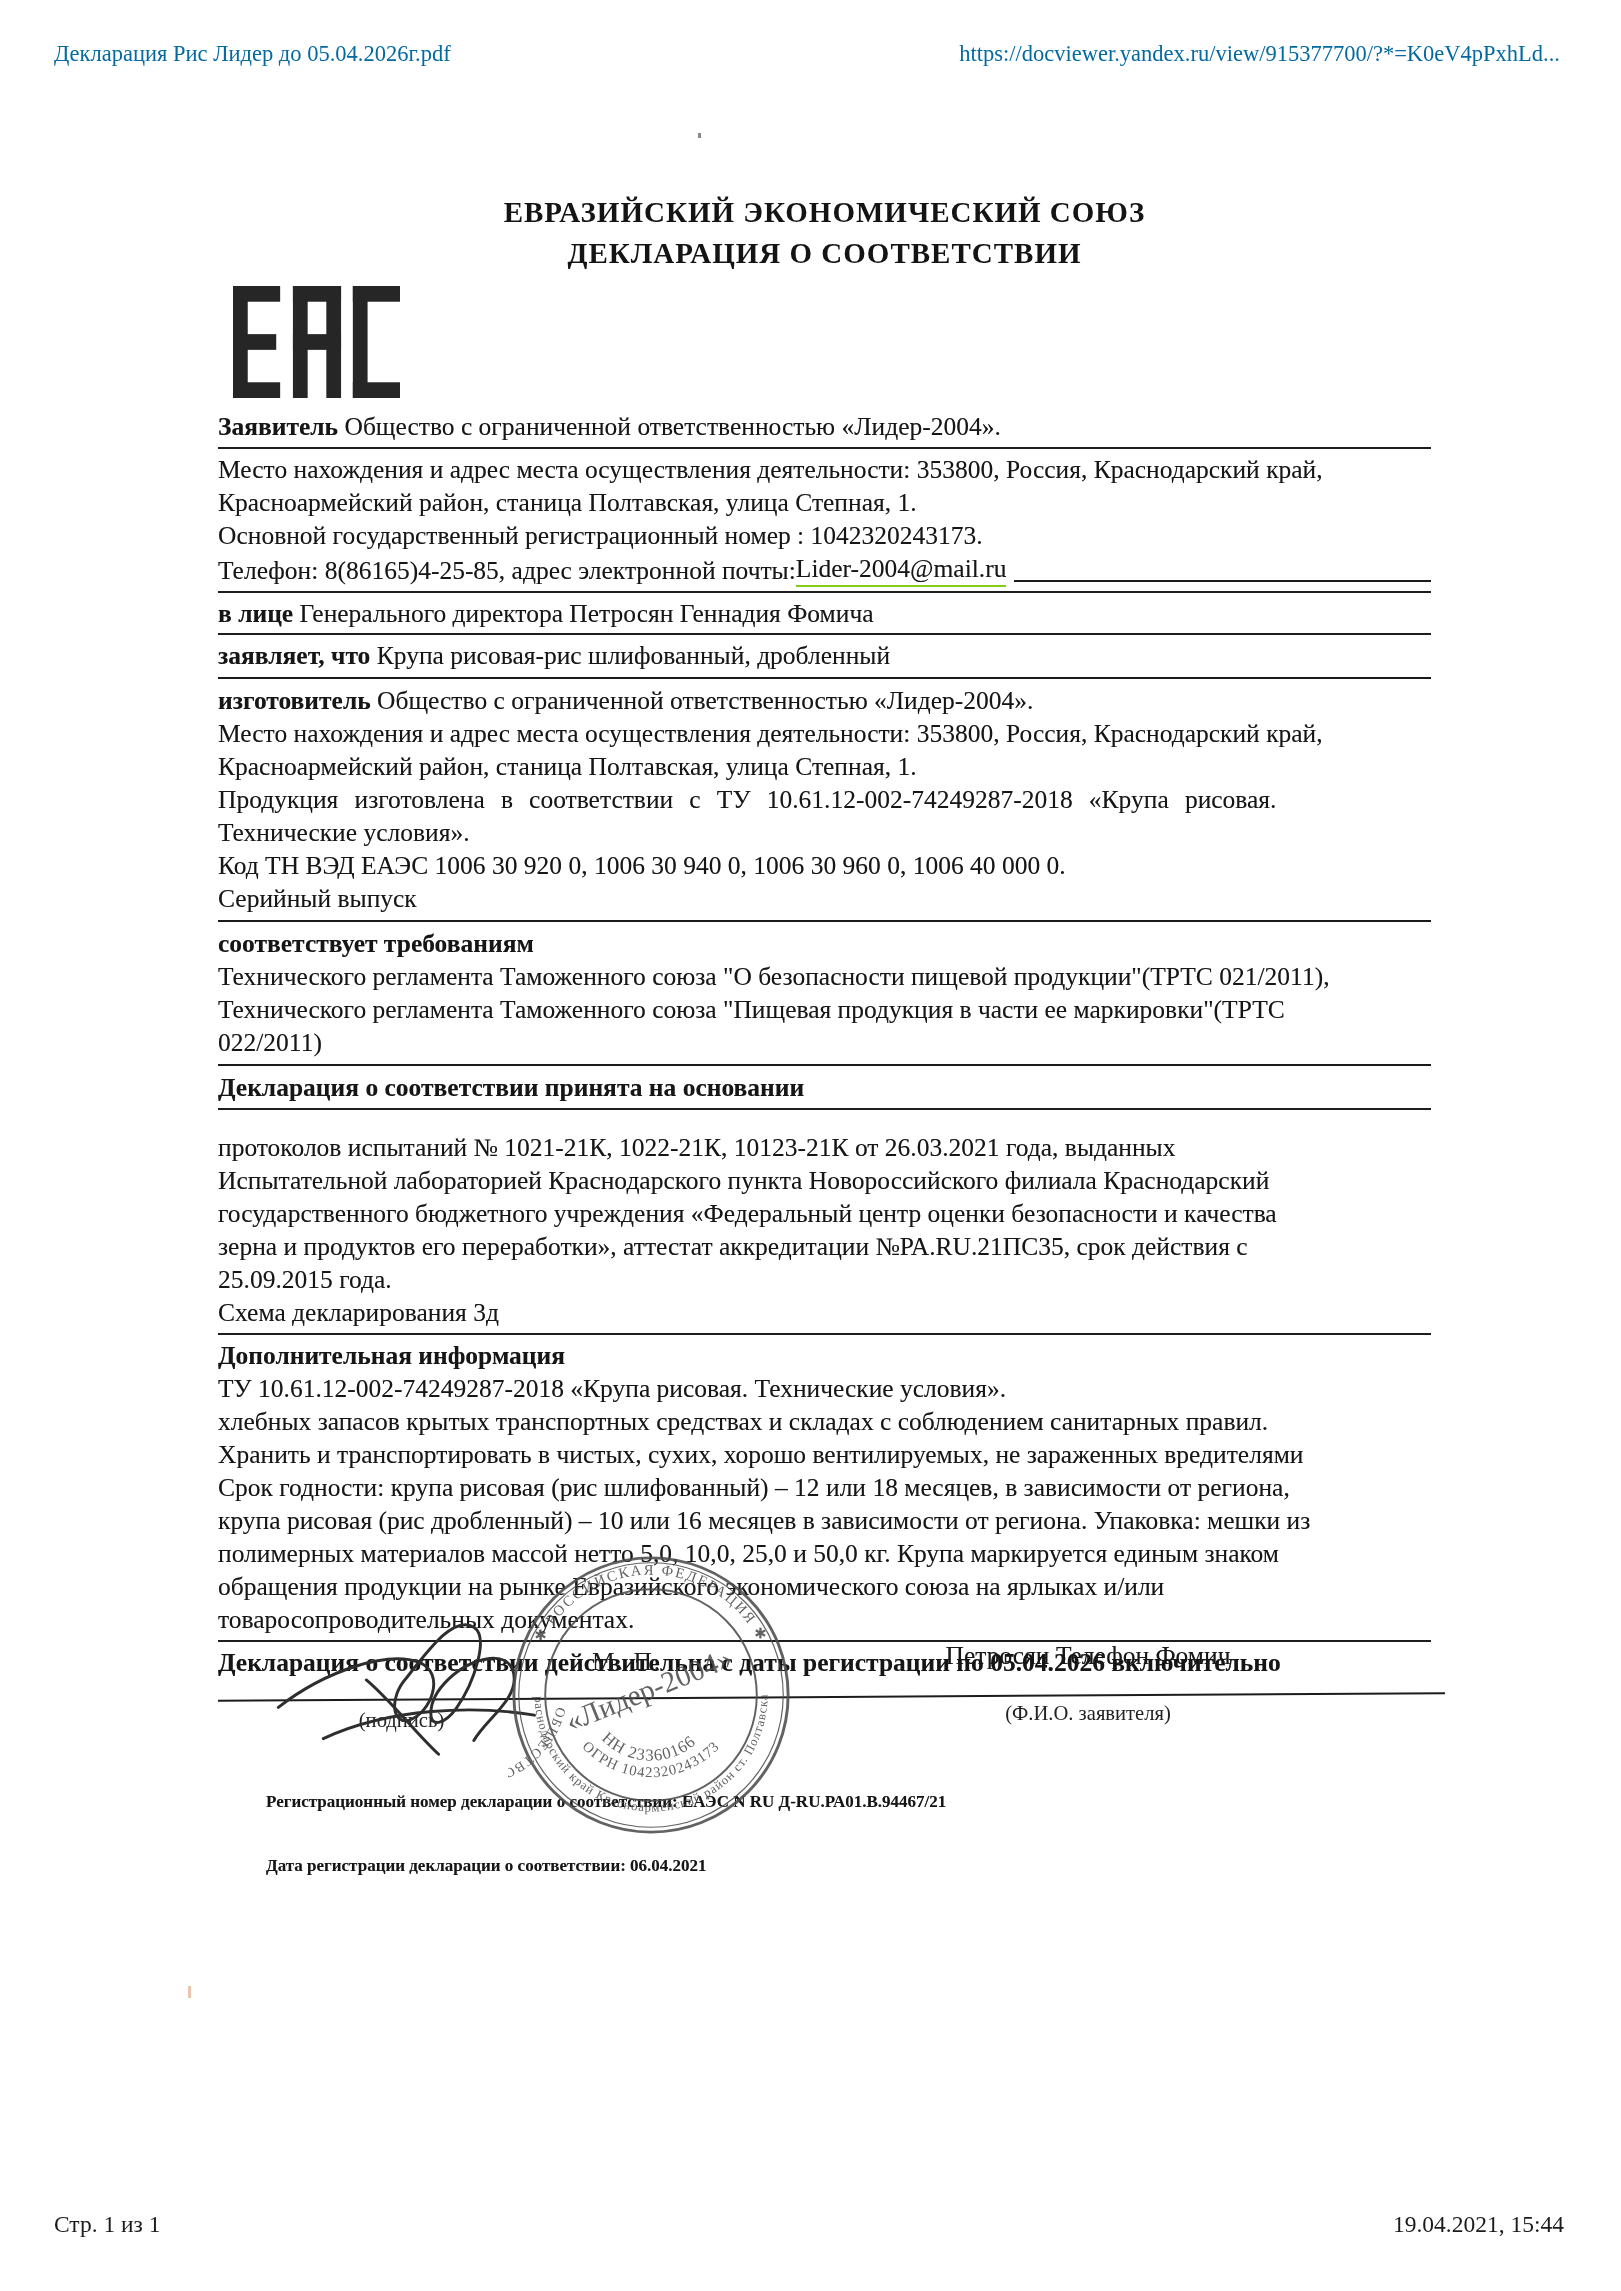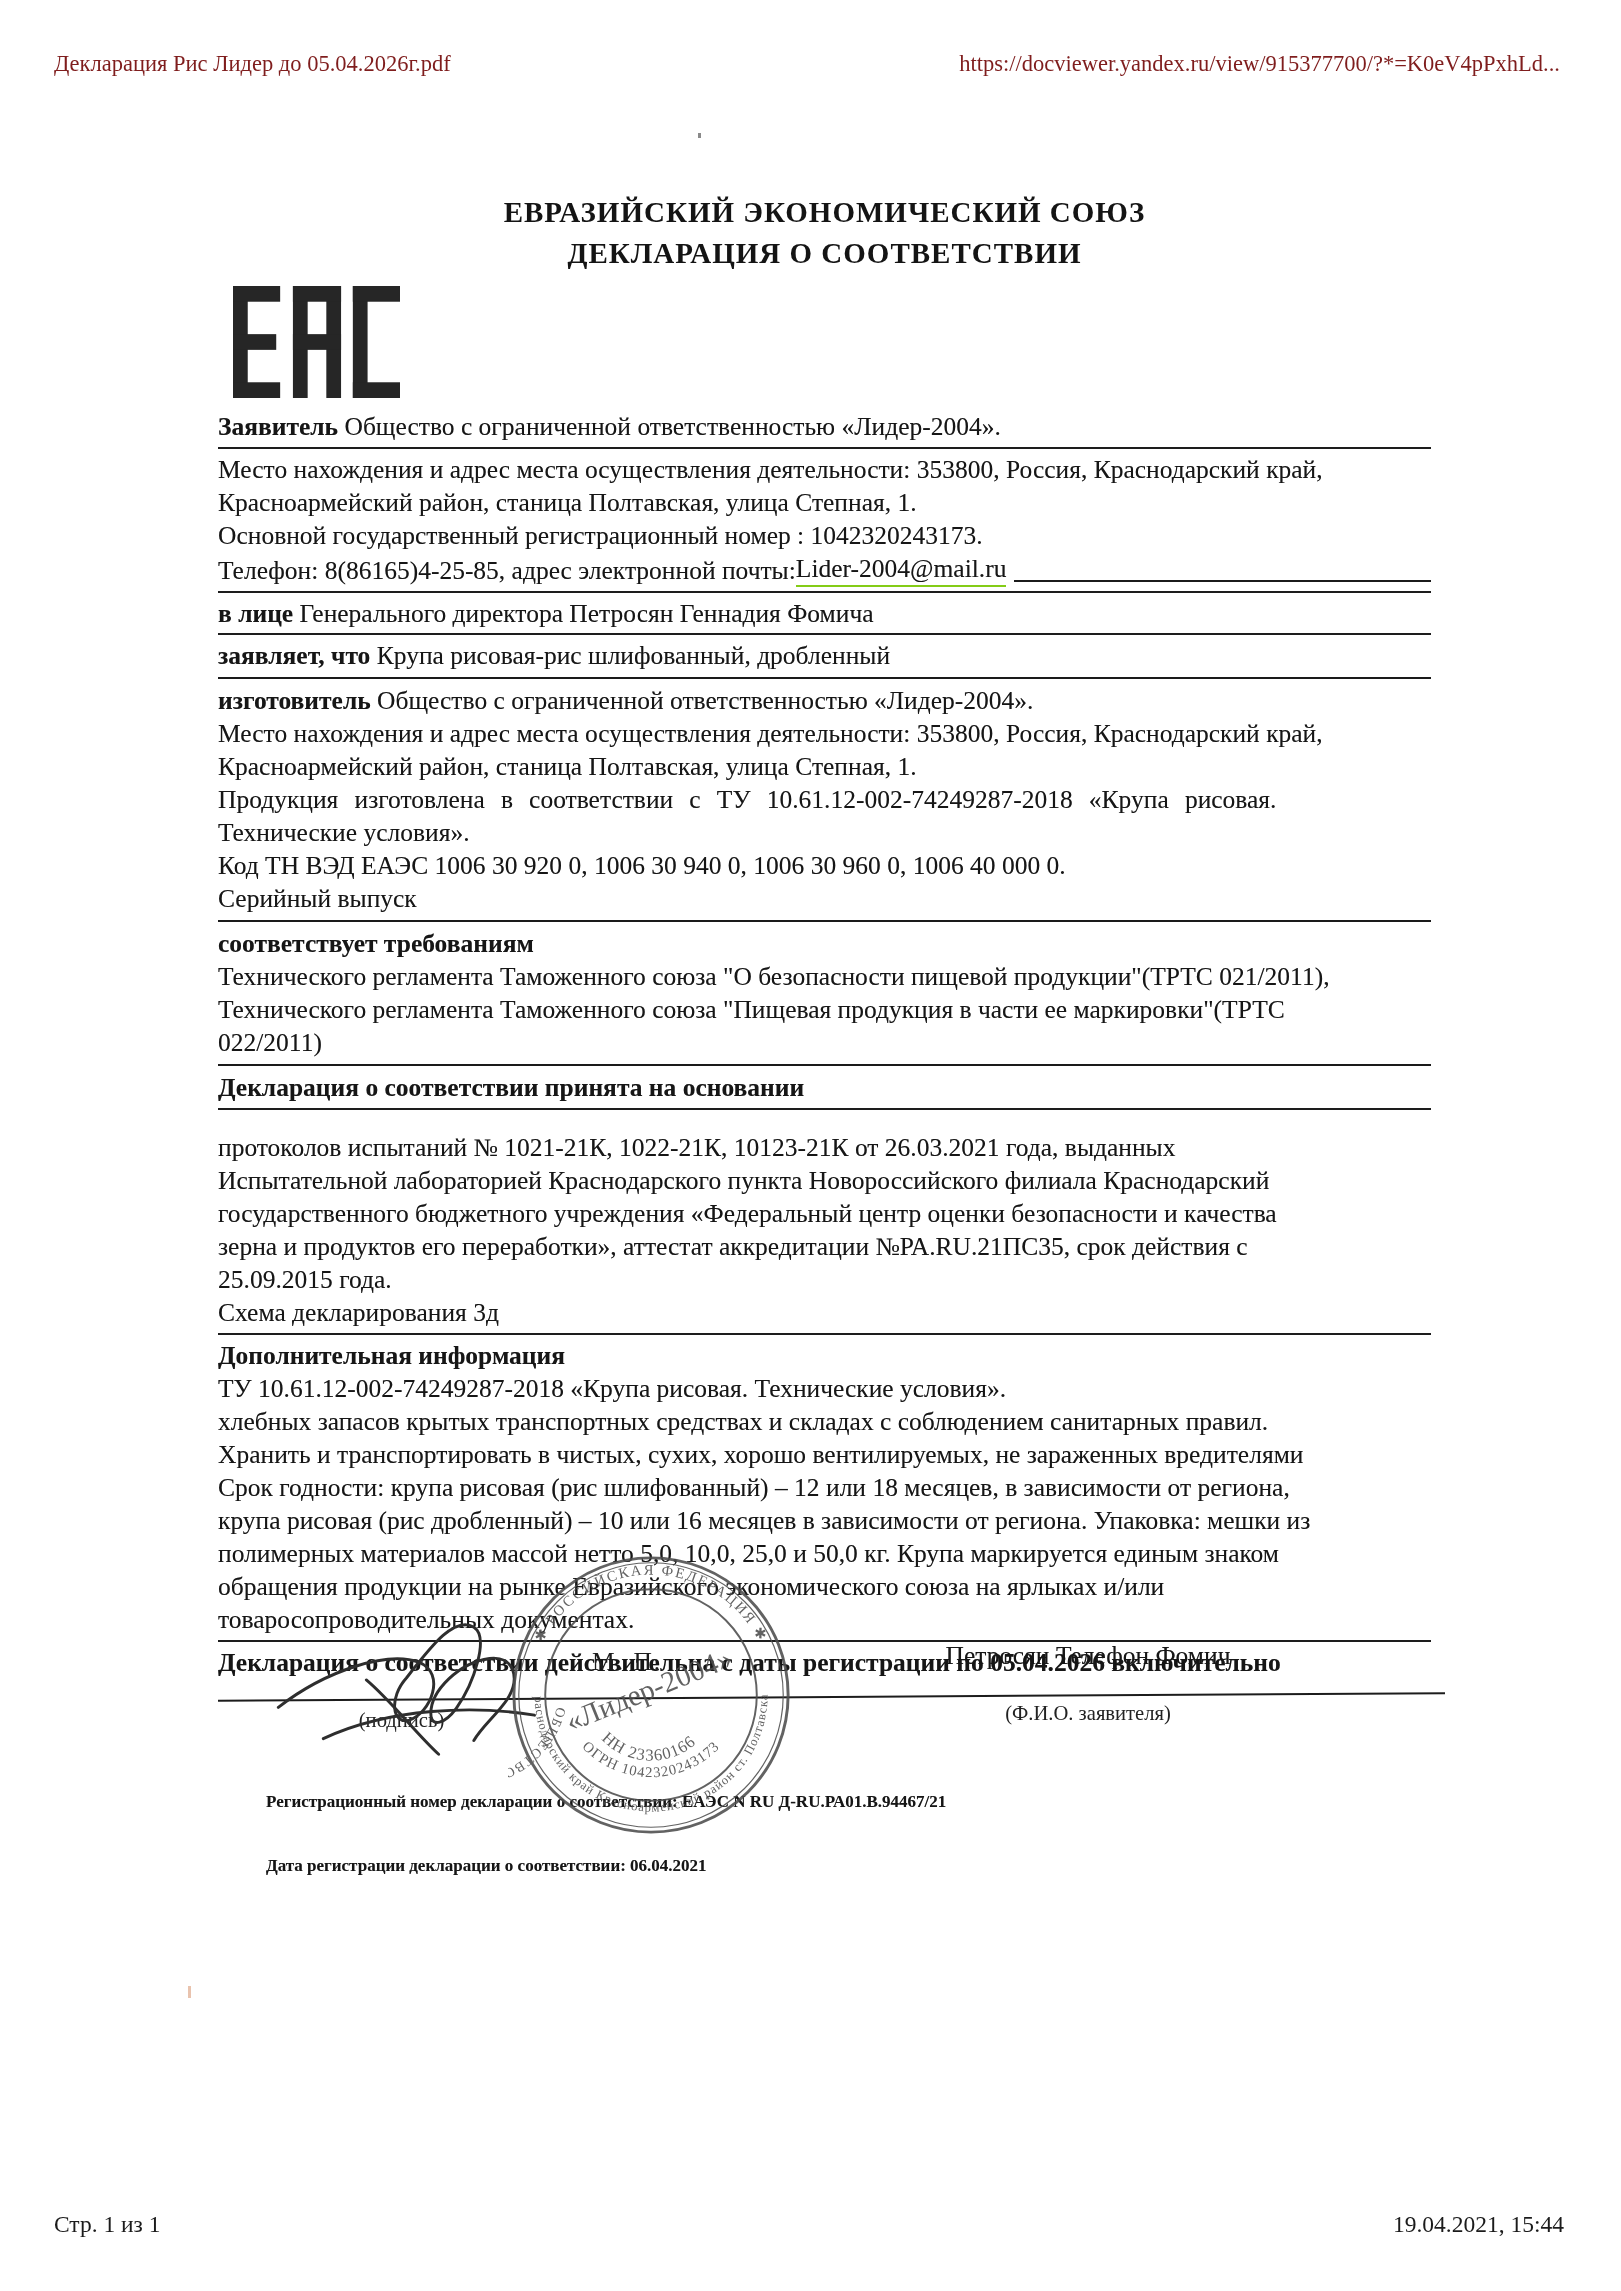--- a/index.html
+++ b/index.html
@@ -1,18 +1,18 @@
 <!DOCTYPE html>
 <html><head>
 <meta charset="utf-8">
 <style>
   html,body{margin:0;padding:0;}
   body{width:1621px;height:2292px;position:relative;background:#ffffff;
        font-family:"Liberation Serif","DejaVu Serif",serif;color:#161616;overflow:hidden;}
-  .hdr{position:absolute;top:51px;font-size:22.5px;color:#7f1d1d;white-space:nowrap;}
+  .hdr{position:absolute;top:41px;font-size:22.5px;color:#0369a1;white-space:nowrap;}
   .hdr-left{left:54px;}
   .hdr-right{right:61px;}
   .titlebox{position:absolute;left:218px;top:192px;width:1213px;text-align:center;}
   .t1,.t2{font-weight:bold;font-size:29px;letter-spacing:1px;color:#141414;line-height:41px;}
   .eac{position:absolute;left:233px;top:286px;}
   .col{position:absolute;left:218px;top:410px;width:1213px;}
   .ln{font-size:25.5px;line-height:33px;min-height:33px;white-space:nowrap;
       text-shadow:0 0 0.5px rgba(20,20,20,0.35);}
   .b{font-weight:bold;}
   .rule{border-top:2px solid #1d1d1d;margin:3.9px 0 3.9px 0;}

